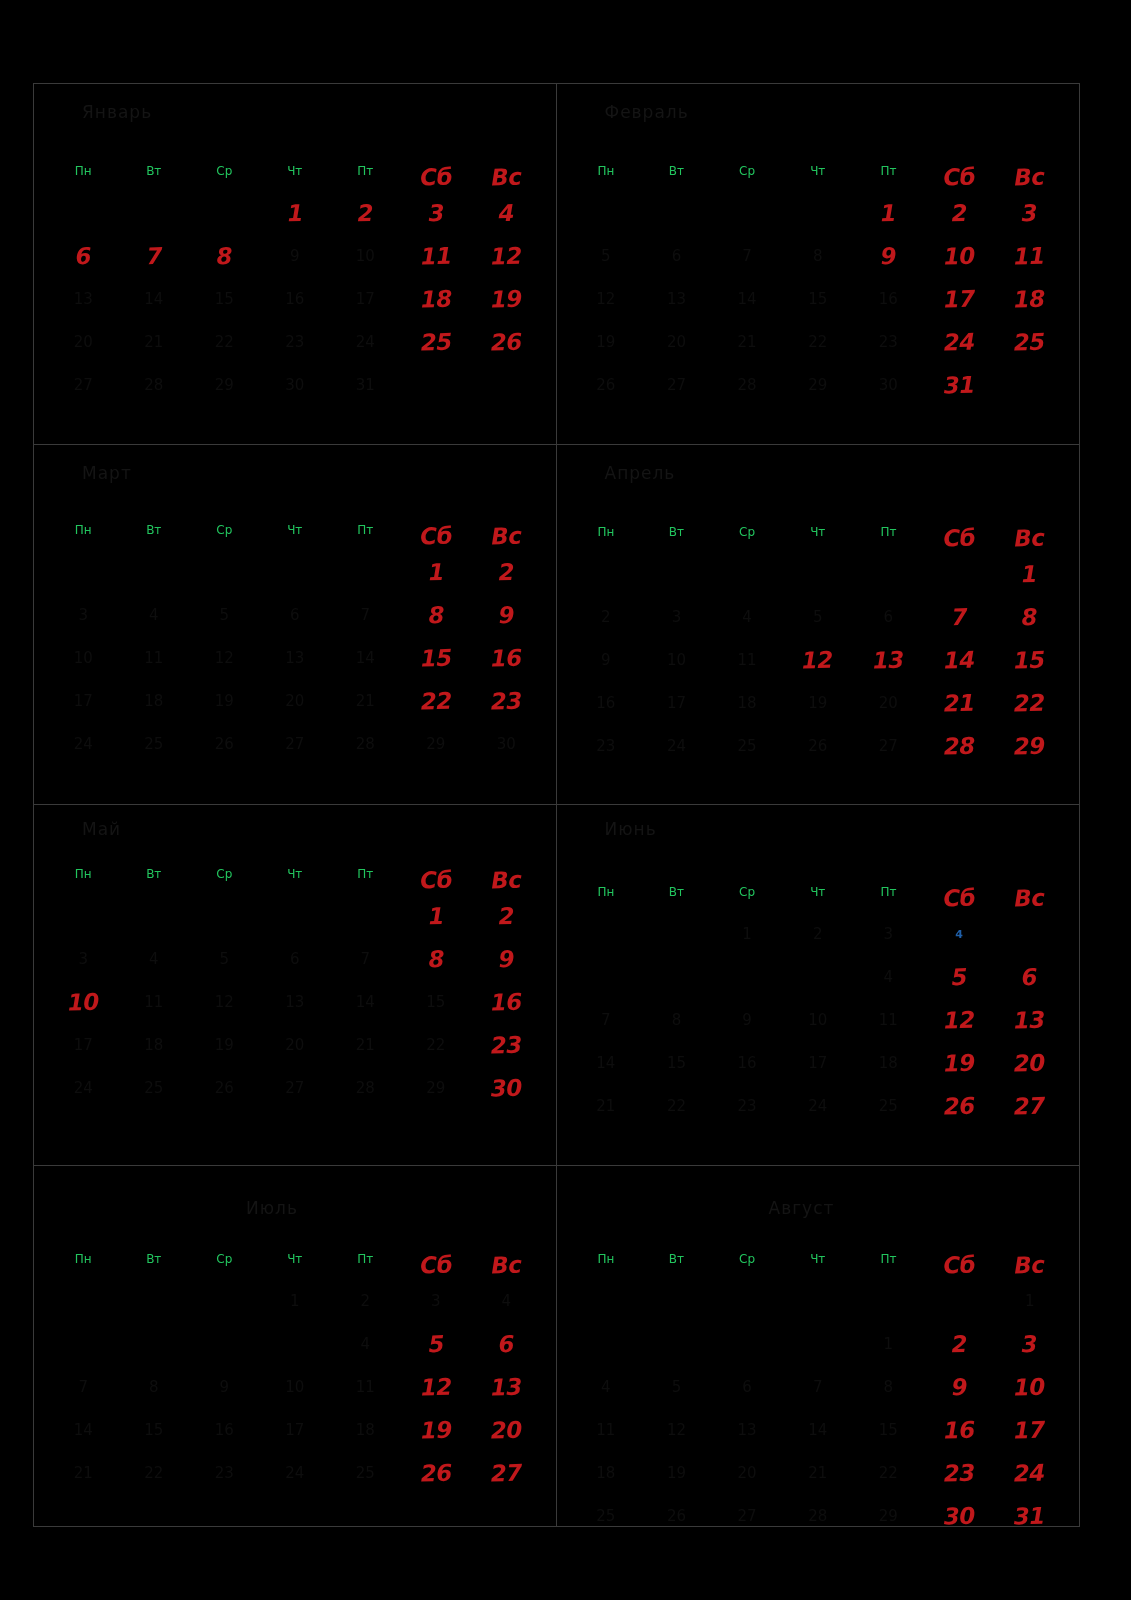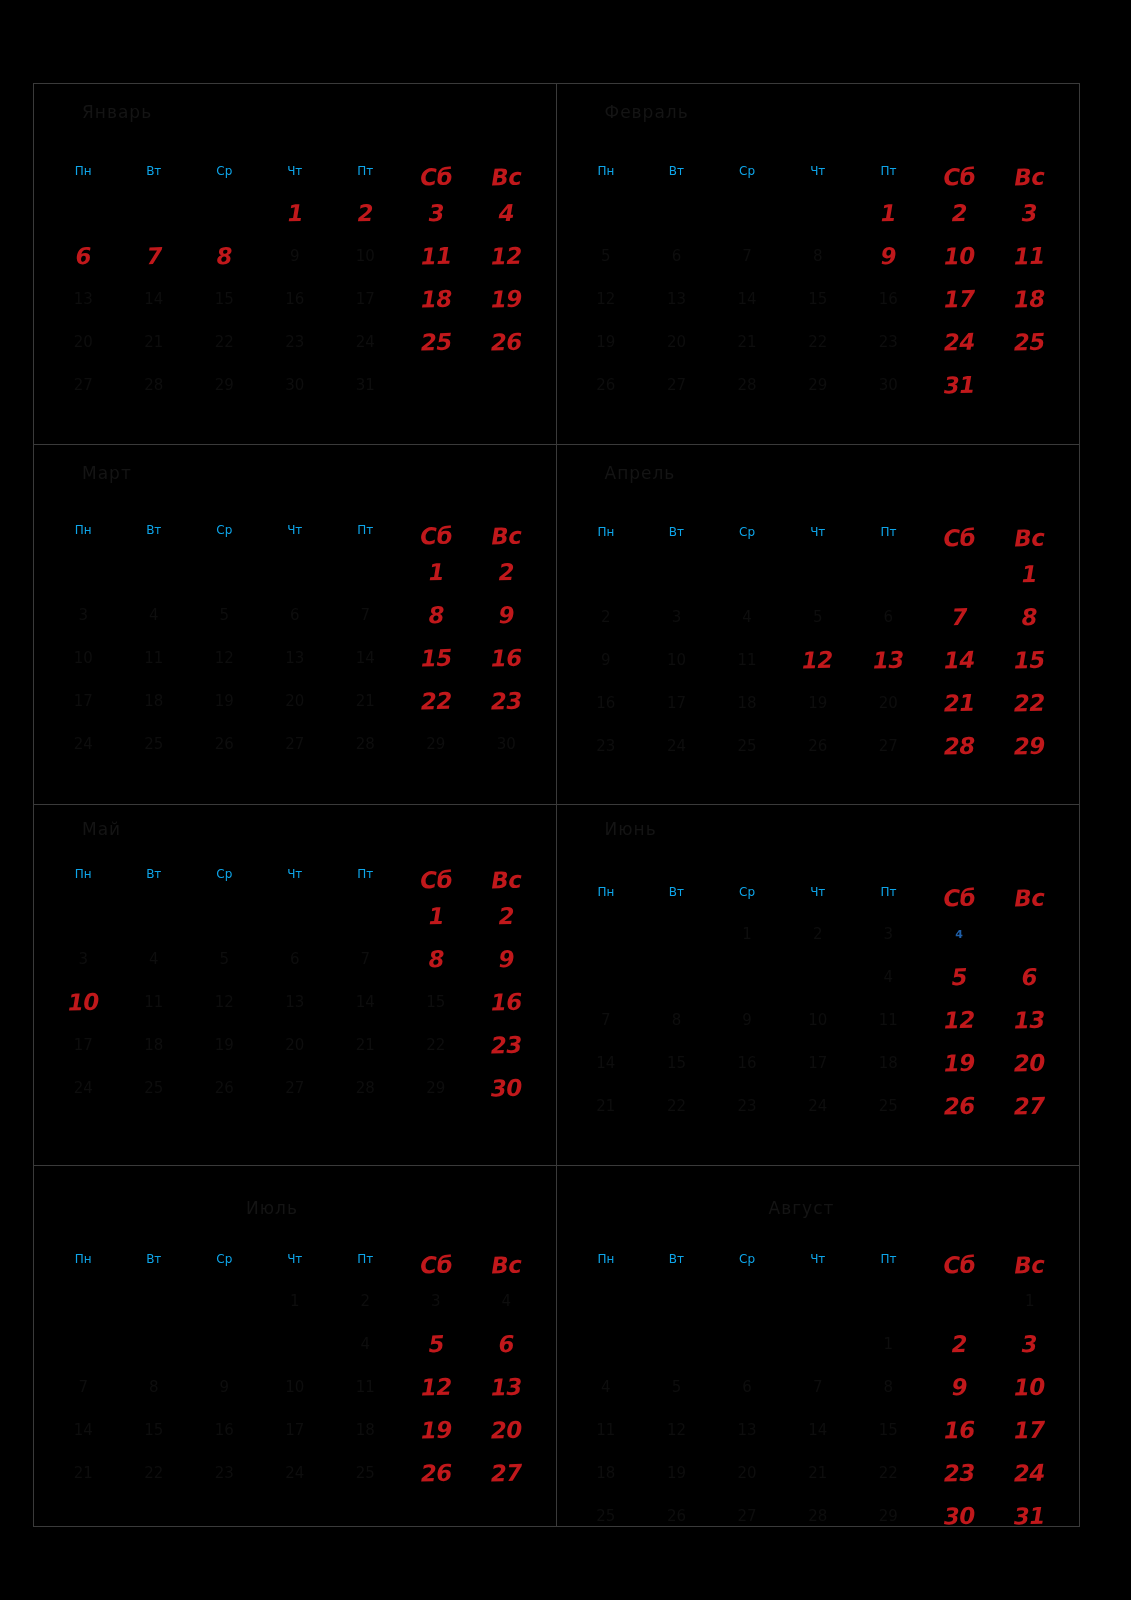--- a/index.html
+++ b/index.html
@@ -50,21 +50,21 @@
     left:0; right:0;
     display:grid;
     grid-template-columns:repeat(7,1fr);
     padding:0 14px;
     box-sizing:border-box;
   }
   .wk-head span{
     text-align:center;
     font-size:12px;
     font-family:"DejaVu Sans","Liberation Sans",sans-serif;
-    color:#0ea5e9;
+    color:#22c55e;
   }
   .wk-head span.weekend{
     color:#c0181b;
     font-family:"DejaVu Sans","Liberation Sans",sans-serif;
     font-weight:bold;
     font-size:23px;
     font-style:italic;
     letter-spacing:-0.5px;
     transform:rotate(-2deg);
   }

